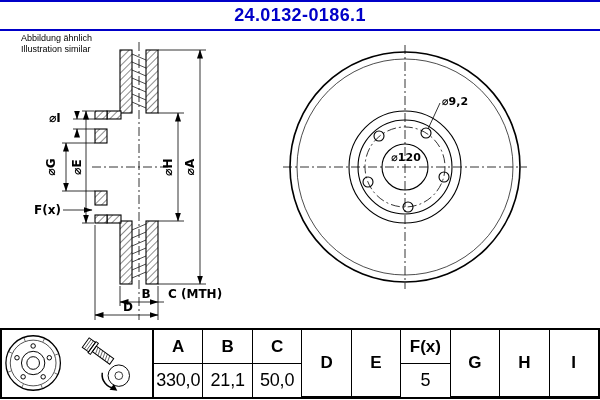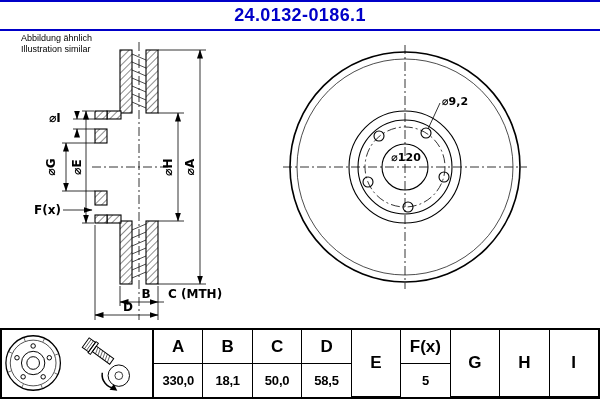--- a/index.html
+++ b/index.html
@@ -37,21 +37,21 @@
   }
   .icons-cell{width:150px;border-right:2px solid #000;position:relative;flex:none;}
   .col{flex:1;display:flex;flex-direction:column;border-right:1px solid #000;min-width:0;}
   .col:last-child{border-right:none;}
   .col .letter{
     flex:1;display:flex;align-items:center;justify-content:center;
     font-weight:bold;font-size:17px;border-bottom:1px solid #000;color:#000;
   }
   .col .value{
     flex:1;display:flex;align-items:center;justify-content:center;
-    font-weight:bold;font-size:13px;color:#000;letter-spacing:-.2px;
+    font-weight:normal;font-size:18px;color:#000;letter-spacing:-.2px;
   }
 </style>
 </head>
 <body>
 
 <div class="page">
 
   <div class="header">
     <span>24.0132-0186.1</span>
   </div>
@@ -222,29 +222,28 @@
         </g>
       </svg>
     </div>
 
     <div class="col">
       <div class="letter">A</div>
       <div class="value">330,0</div>
     </div>
     <div class="col">
       <div class="letter">B</div>
-      <div class="value">18,1</div>
+      <div class="value">21,1</div>
     </div>
     <div class="col">
       <div class="letter">C</div>
       <div class="value">50,0</div>
     </div>
     <div class="col">
       <div class="letter">D</div>
-      <div class="value">58,5</div>
     </div>
     <div class="col">
       <div class="letter">E</div>
     </div>
     <div class="col">
       <div class="letter">F(x)</div>
       <div class="value">5</div>
     </div>
     <div class="col">
       <div class="letter">G</div>

